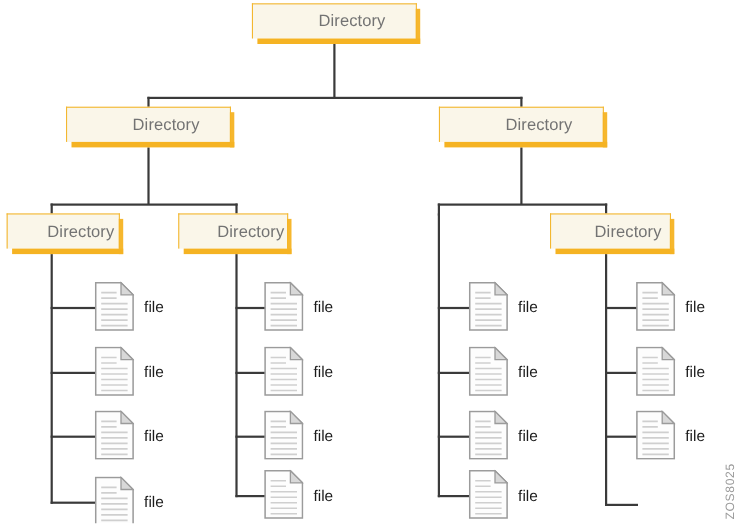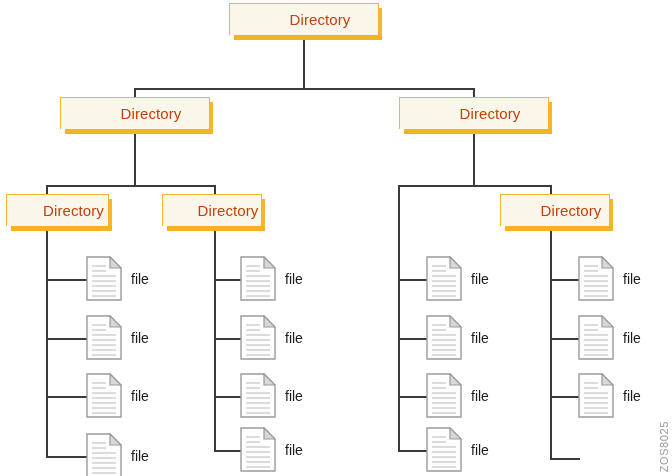--- a/index.html
+++ b/index.html
@@ -28,21 +28,21 @@
     border: 1px solid #F3B730;
     border-bottom: none;
     height: 32px;
     display: flex;
     align-items: center;
     justify-content: center;
     z-index: 4;
   }
   .dirbox .dirlabel {
     font-size: 15px;
-    color: #c2410c;
+    color: #737373;
     line-height: 1;
     letter-spacing: 0.1px;
     white-space: nowrap;
     padding-left: 32px;
   }
   
   .dirbox::after {
     content: "";
     position: absolute;
     left: 4px;

